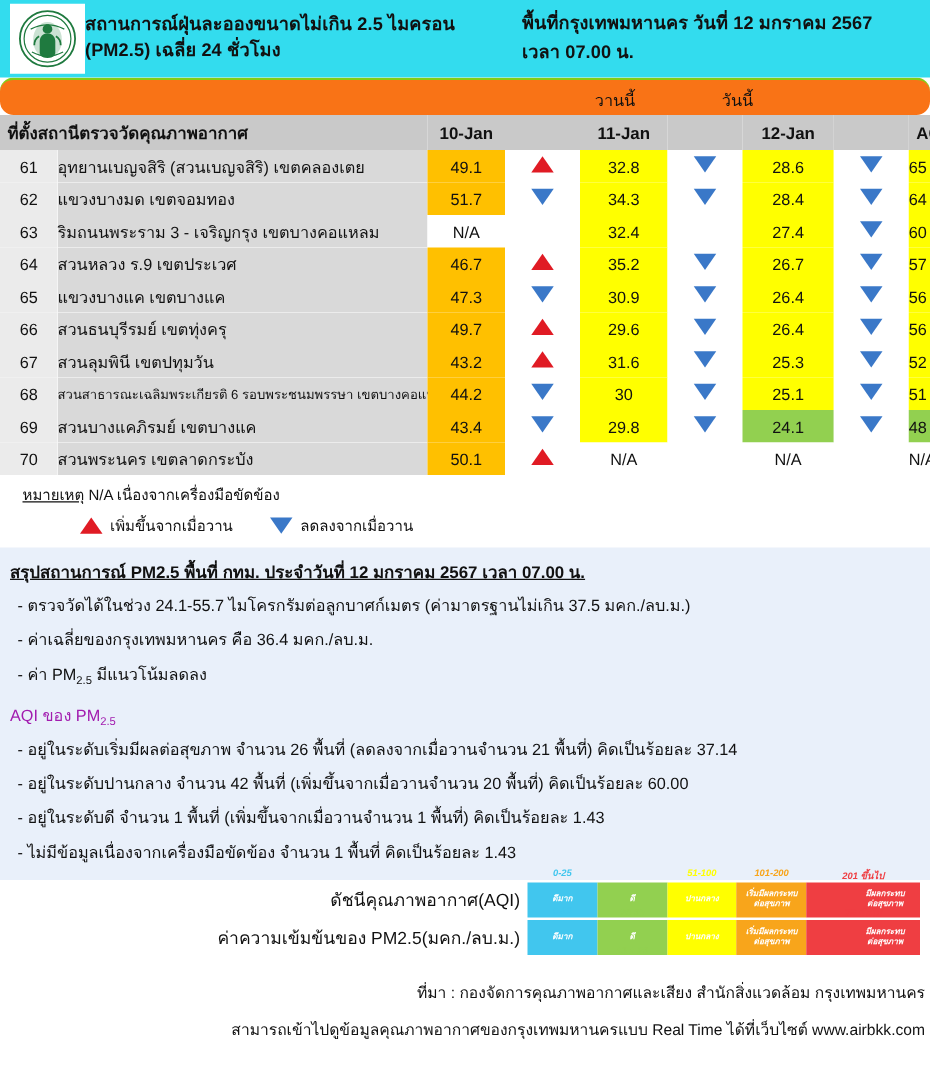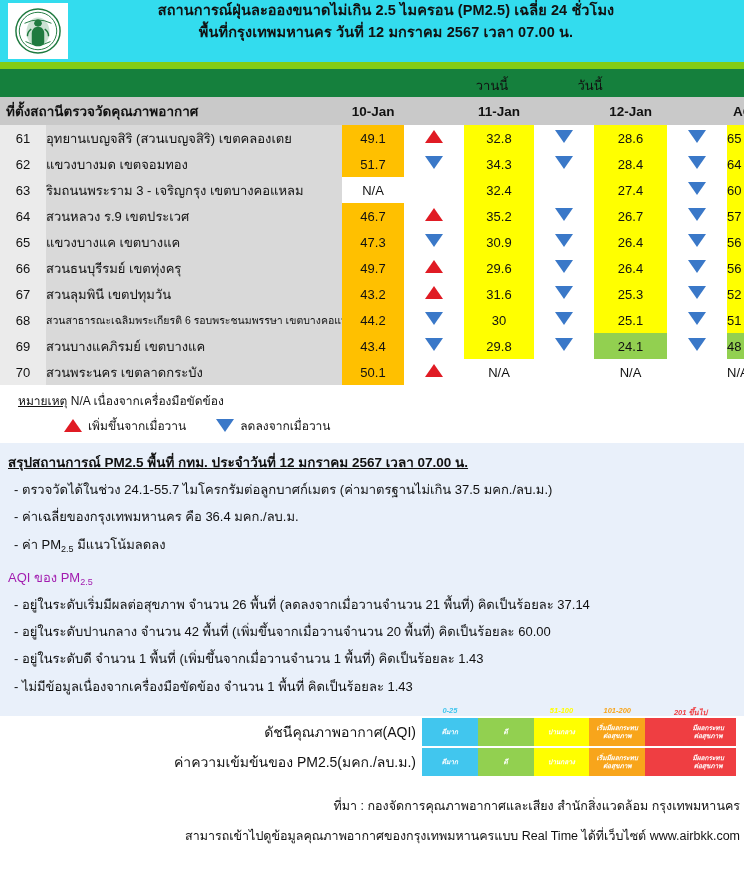--- a/index.html
+++ b/index.html
@@ -34,23 +34,22 @@
     align-items: center;
     justify-content: center;
   }
   .logo-emblem {
     width: 48px;
     height: 48px;
   }
   .header-titles {
     flex: 1;
     display: flex;
-    flex-direction: column;
     align-items: center;
-    justify-content: flex-start;
+    justify-content: flex-end;
     padding-right: 40px;
   }
   .header-title-1 {
     font-size: 14.5px;
     font-weight: 600;
     line-height: 1.45;
     color: #111;
     letter-spacing: 0.1px;
   }
   .header-title-2 {
@@ -58,22 +57,23 @@
     font-weight: 600;
     line-height: 1.6;
     color: #111;
     letter-spacing: 0.1px;
   }
 
   
   .subhead {
     position: relative;
     height: 28px;
-    background: #15803d;
-    border-top: 7px solid #84cc16;
+    background: #f97316;
+    border-top: 2px solid #84cc16;
+    border-radius: 11px;
   }
   .subhead .lbl {
     position: absolute;
     bottom: 1px;
     font-size: 13px;
     color: #111;
     text-align: center;
   }
   .subhead .lbl.yesterday { left: 452px; width: 80px; }
   .subhead .lbl.today     { left: 550px; width: 80px; }
@@ -183,21 +183,21 @@
     margin-top: 6px;
     display: flex;
     align-items: center;
     gap: 6px;
   }
   .notes-line2 .sep { display: inline-block; width: 18px; }
 
   
   .summary {
     background: #e9f0fa;
-    padding: 8px 0 10px 8px;
+    padding: 8px 0 3px 8px;
     margin-top: 4px;
   }
   .summary-title {
     font-size: 13.5px;
     font-weight: 700;
     text-decoration: underline;
     color: #111;
     margin-bottom: 9px;
   }
   .summary-item {

